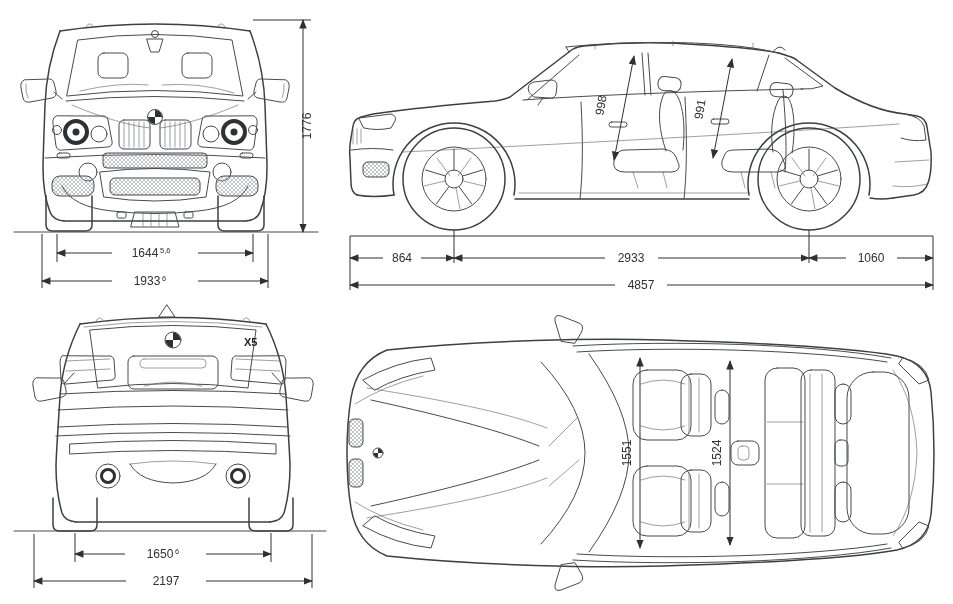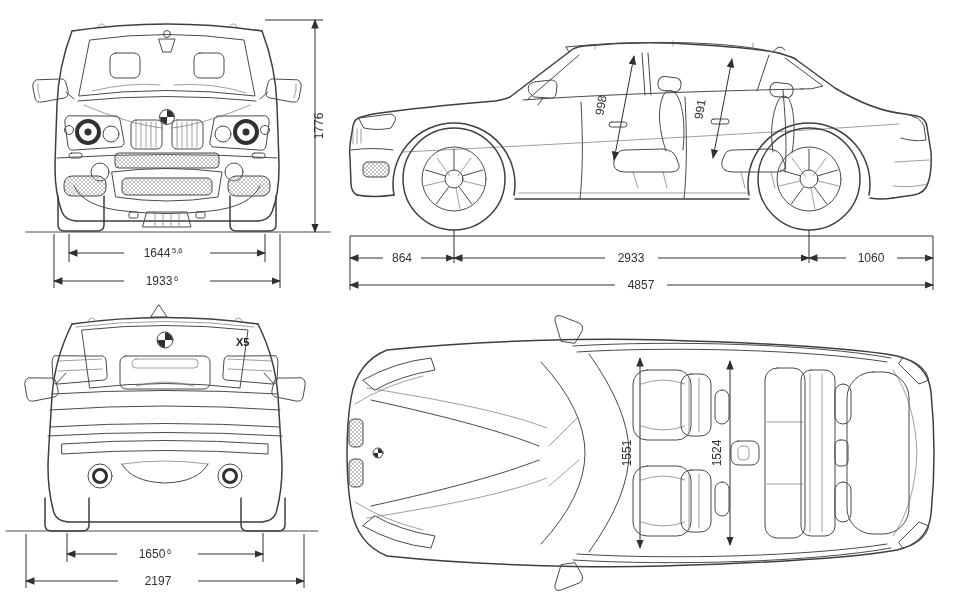--- a/index.html
+++ b/index.html
@@ -24,21 +24,21 @@
   <defs>
     <marker id="ar" viewBox="0 0 10 8" refX="9" refY="4" markerWidth="9.5" markerHeight="7.5" orient="auto-start-reverse">
       <path d="M0 0 L10 4 L0 8 Z" fill="#2e3133"></path>
     </marker>
     <pattern id="mesh" width="4" height="4" patternUnits="userSpaceOnUse">
       <path d="M0 4 L4 0 M-1 1 L1 -1 M3 5 L5 3 M0 0 L4 4" stroke="#9aa0a4" stroke-width="0.6" fill="none"></path>
     </pattern>
   </defs>
 </svg>
 
-<div class="panel" style="left:12px;top:0">
+<div class="panel" style="left:0;top:0">
 <svg width="333" height="300" viewBox="0 0 333 300">
   <g>
 
     <path class="s1" d="M14 232 H318"></path>
 
     <path class="s2" d="M46 196 V225 Q46 231 53 231 L85 231 Q92 231 92 225 V196"></path>
     <path class="s2" d="M218 196 V225 Q218 231 225 231 L257 231 Q264 231 264 225 V196"></path>
 
     <path class="s2" d="M60 31 Q155 17 250 31"></path>
     <path class="s0" d="M86 27 Q89 21 93 26 M218 26 Q222 21 225 27"></path>
@@ -233,21 +233,21 @@
     <text class="dim" x="538" y="262" text-anchor="middle">1060</text>
   </g>
   <g>
     <path class="dl" d="M17 285 H282" marker-start="url(#ar)"></path>
     <path class="dl" d="M334 285 H600" marker-end="url(#ar)"></path>
     <text class="dim" x="308" y="289" text-anchor="middle">4857</text>
   </g>
 </svg>
 </div>
 
-<div class="panel" style="left:0;top:300px">
+<div class="panel" style="left:8px;top:300px">
 <svg width="333" height="304" viewBox="0 0 333 304">
   <g>
     <path class="s1" d="M6 231 H318"></path>
 
     <path class="s2" d="M45 198 V225 Q45 231 52 231 L82 231 Q89 231 89 225 V198"></path>
     <path class="s2" d="M241 198 V225 Q241 231 248 231 L278 231 Q285 231 285 225 V198"></path>
 
     <path class="s2" d="M72 24 Q165 11 258 24"></path>
     <path class="s1" d="M151 17 L167 17 L159 5 Z"></path>
     <path class="s0" d="M88 21 Q91 15 95 20 M235 20 Q239 15 242 21"></path>

